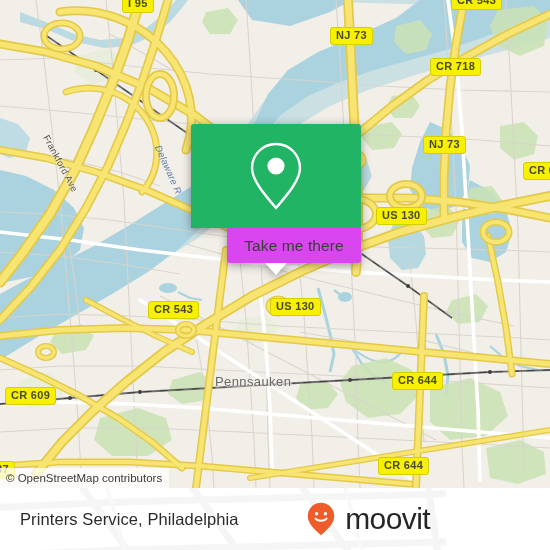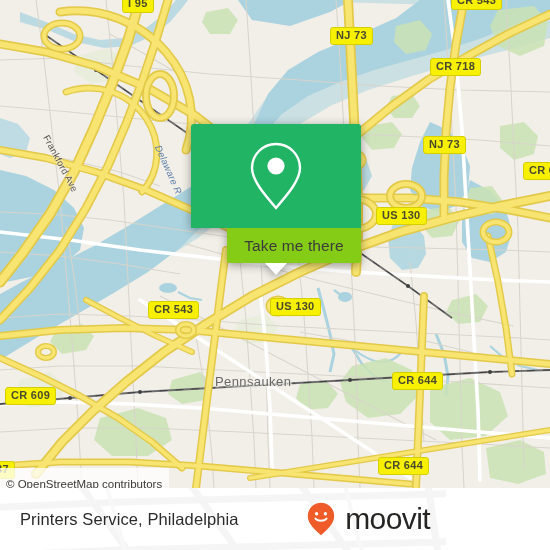--- a/index.html
+++ b/index.html
@@ -64,21 +64,21 @@
     filter:drop-shadow(0 2px 5px rgba(0,0,0,.38));
   }
   #popup-green{
     background:#22b465;
     height:104px;
     border-radius:3px 3px 0 0;
     display:flex;align-items:center;justify-content:center;
   }
   #popup-pin{display:block;}
   #popup-white{
-    background:#84cc16;
+    background:#d946ef;
     height:35px;
     border-radius:0 0 3px 3px;
     display:flex;align-items:center;justify-content:center;margin-left:36px;
   }
   #popup-label{
     font-size:15.5px;color:#3c3c3c;letter-spacing:.1px;
   }
   #popup-tail{
     position:absolute;
     left:50%;margin-left:-11px;
@@ -87,21 +87,21 @@
     border-left:11px solid transparent;
     border-right:11px solid transparent;
     border-top:12px solid #ffffff;
   }
 
   
   #osm-attrib{
     position:absolute;left:0;top:468px;
     background:rgba(255,255,255,.76);
     font-size:11.5px;color:#3a3a3a;
-    padding:9px 7px 3px 6px;
+    padding:3px 7px 3px 6px;
     line-height:14px;
     white-space:nowrap;
   }
 
   
   #footer{
     position:absolute;left:0;top:488px;width:446px;height:62px;
     background:#ffffff;overflow:hidden;
   }
   #footer-watermark{

